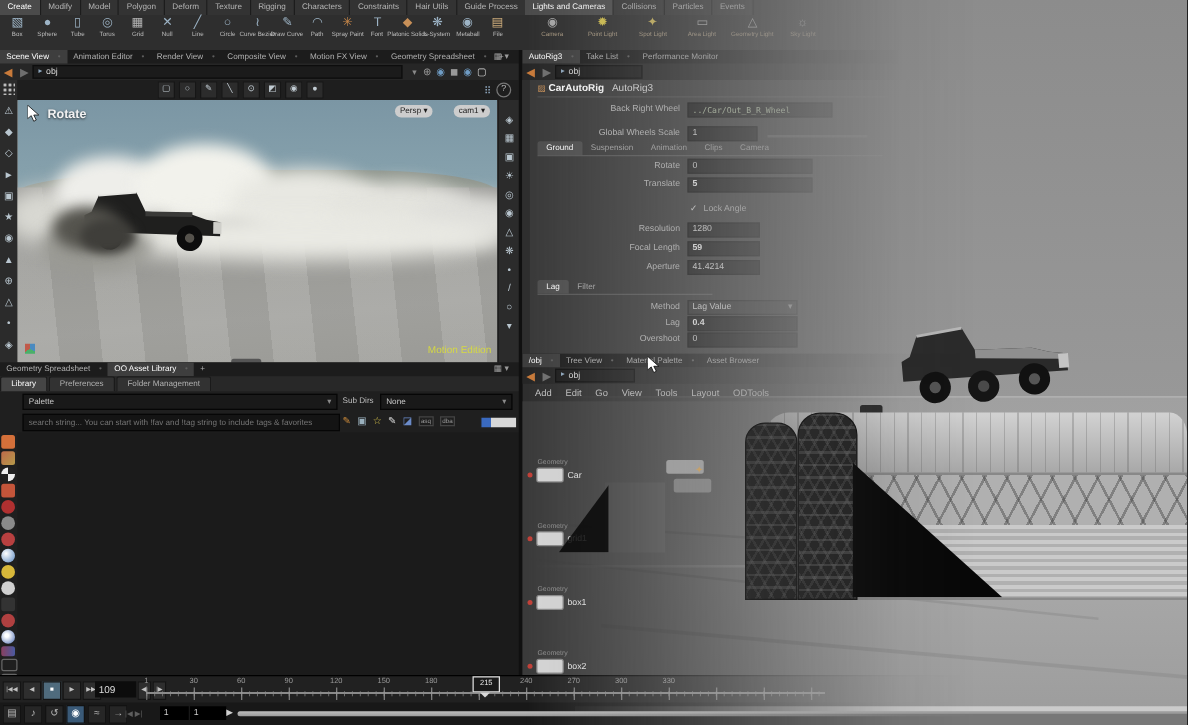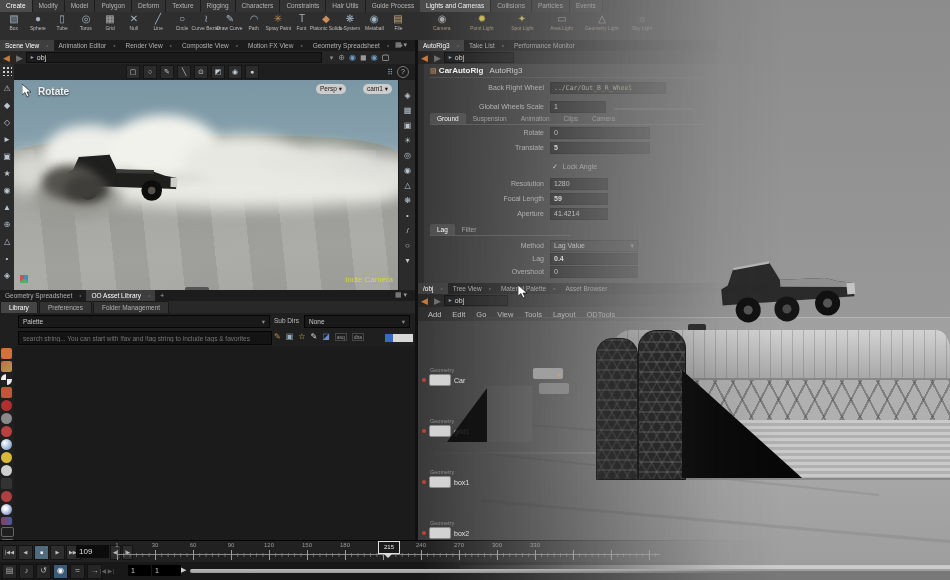--- a/index.html
+++ b/index.html
@@ -321,21 +321,21 @@
         <rect x="118" y="34" width="7" height="10" fill="#cfcfca"></rect>
         <rect x="60" y="26" width="40" height="4" fill="#3a3a38"></rect>
       </svg>
     </div>
     <div class="cloud" style="left:28px;top:85px;width:55px;height:35px;background:#55544e;filter:blur(5px);"></div>
     <div class="cloud" style="left:50px;top:95px;width:45px;height:28px;background:#3f3e3a;filter:blur(4px);"></div>
 
     <div class="abs" style="left:24px;top:6px;font-size:10px;font-weight:bold;color:#f2f2f2;text-shadow:0 1px 2px rgba(0,0,0,.7);">Rotate</div>
     <div class="pill" style="right:52px;top:4px;"><span>Persp</span> ▾</div>
     <div class="pill" style="right:6px;top:4px;"><span>cam1</span> ▾</div>
-    <div class="abs" style="right:5px;bottom:6px;font-size:8px;color:#d6d943;">Indie Camera</div>
+    <div class="abs" style="right:5px;bottom:6px;font-size:8px;color:#d6d943;">Motion Edition</div>
     <div class="abs" style="left:6px;bottom:7px;width:8px;height:8px;background:conic-gradient(#4a8ac0 0 33%,#4ab06a 0 66%,#c05a4a 0);"></div>
   </div>
   <div class="abs" style="left:185px;top:287px;width:24px;height:5px;background:#555;border-radius:2px;"></div>
 
   <div class="abs" style="left:398px;top:80px;width:17px;height:210px;background:#2b2b2b;border-left:1px solid #1a1a1a;">
     <div style="display:flex;flex-direction:column;align-items:center;padding-top:8px;">
 
     <span class="stripIcon" style="margin:1px 0;">◈</span>
         <span class="stripIcon" style="margin:1px 0;">▦</span>
         <span class="stripIcon" style="margin:1px 0;">▣</span>

